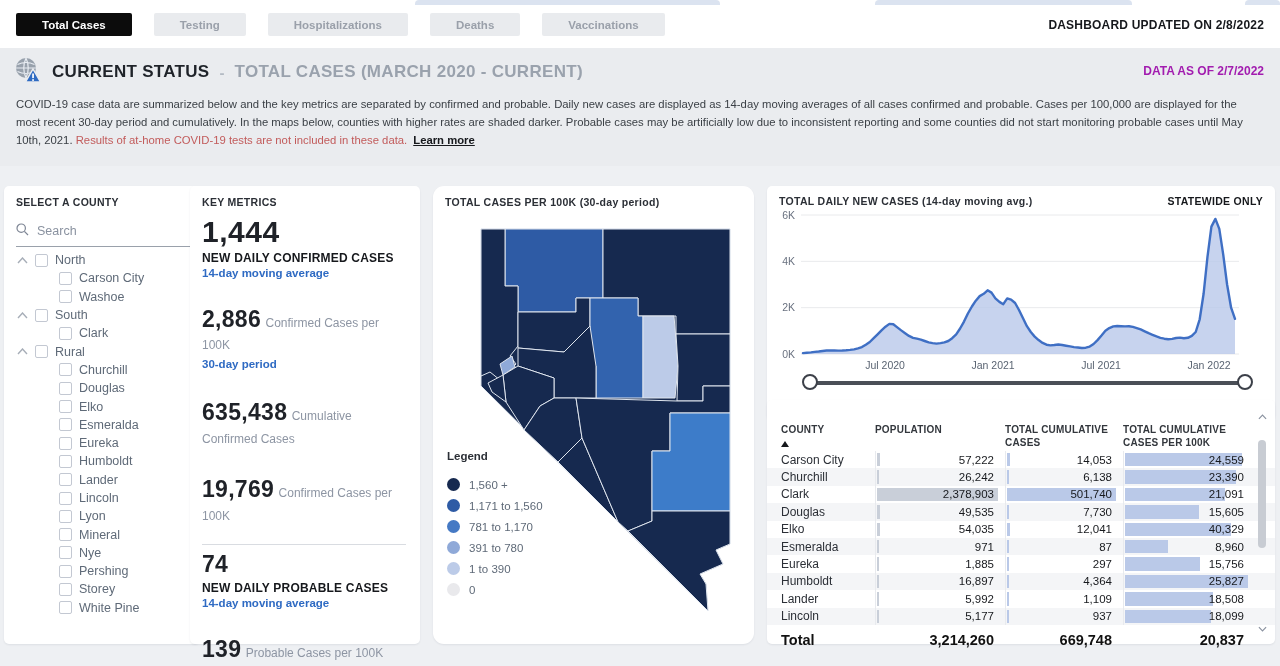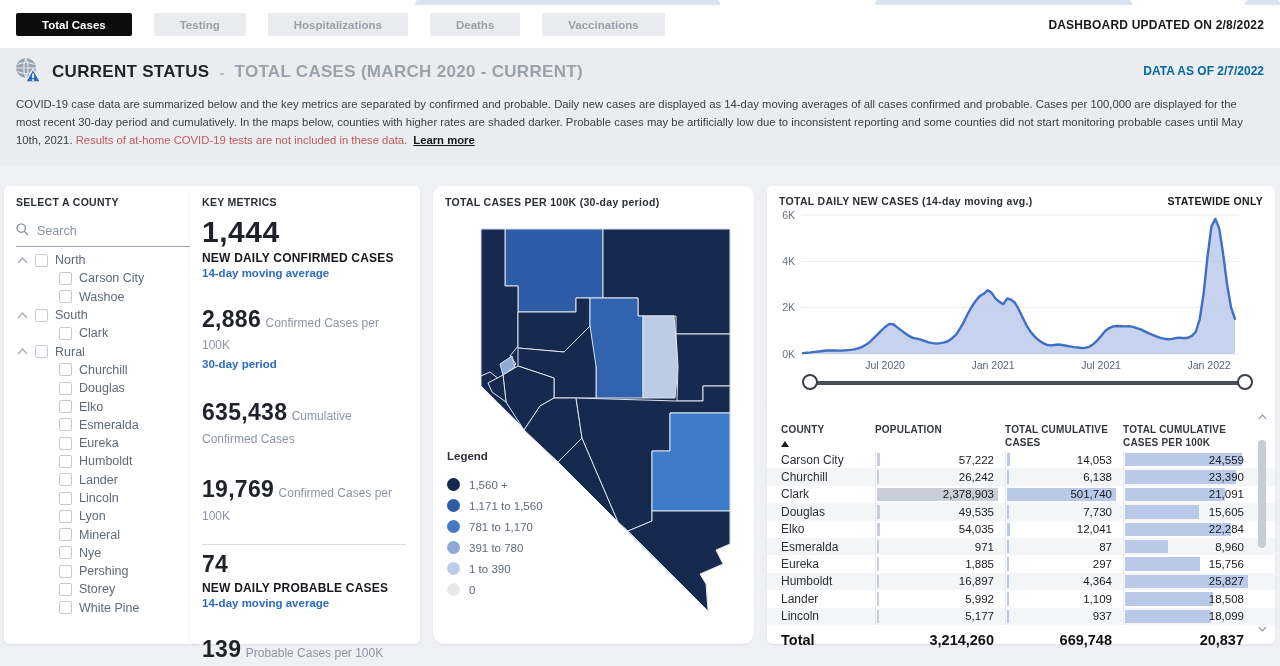--- a/index.html
+++ b/index.html
@@ -14,21 +14,21 @@
          color:#9aa0aa; background:#e9ebee; border-radius:2px; cursor:pointer; white-space:nowrap; }
   .tab.active { background:#0c0c0c; color:#ffffff; }
   .updated { position:absolute; right:16px; top:18px; font-size:12px; font-weight:bold; color:#16181c; letter-spacing:.2px; }
 
   
   .band { position:absolute; left:0; top:48px; width:1280px; height:118px; background:#eaecef; }
   .hdr-row { position:absolute; left:14px; top:8px; display:flex; align-items:center; gap:10px; }
   .hdr-title { font-size:17px; font-weight:bold; color:#1f2329; letter-spacing:.3px; }
   .hdr-dash { font-size:15px; font-weight:bold; color:#b3bac3; }
   .hdr-sub { font-size:17px; font-weight:bold; color:#9aa2ad; letter-spacing:.3px; }
-  .data-asof { position:absolute; right:16px; top:16px; font-size:12px; font-weight:bold; color:#0369a1; }
+  .data-asof { position:absolute; right:16px; top:16px; font-size:12px; font-weight:bold; color:#a21caf; }
   .desc { position:absolute; left:16px; top:48px; width:1248px; font-size:11.3px; line-height:1.58; color:#3b4046; }
   .desc .warn { color:#c25b5b; }
   .desc .learn { color:#17191d; font-weight:bold; text-decoration:underline; cursor:pointer; margin-left:6px; }
 
   
   .card { position:absolute; background:#ffffff; border-radius:5px; box-shadow:0 1px 2px rgba(30,40,60,.08); }
   .card-title { font-size:10.5px; font-weight:bold; color:#2b2f36; letter-spacing:.3px; }
 
   
   #county-card { left:4px; top:186px; width:196px; height:458px; padding:10px 0 0 12px; }
@@ -409,21 +409,21 @@
         <div class="t-cell">
           <div class="t-bar" style="width: max(2.3%, 2px); background: rgb(201, 207, 217);"></div>
           <span class="t-val">54,035</span>
         </div>
         <div class="t-cell">
           <div class="t-bar" style="width: max(2.4%, 2px); background: rgb(186, 201, 232);"></div>
           <span class="t-val">12,041</span>
         </div>
         <div class="t-cell">
           <div class="t-bar" style="width: max(86.3%, 2px); background: rgb(186, 201, 232);"></div>
-          <span class="t-val">22,284</span>
+          <span class="t-val">40,329</span>
         </div>
       </div>
       <div class="tbl-grid t-row odd" style="display: grid;">
         <div class="t-name">Esmeralda</div>
         <div class="t-cell">
           <div class="t-bar" style="width: max(0%, 2px); background: rgb(201, 207, 217);"></div>
           <span class="t-val">971</span>
         </div>
         <div class="t-cell">
           <div class="t-bar" style="width: max(0%, 2px); background: rgb(186, 201, 232);"></div>

